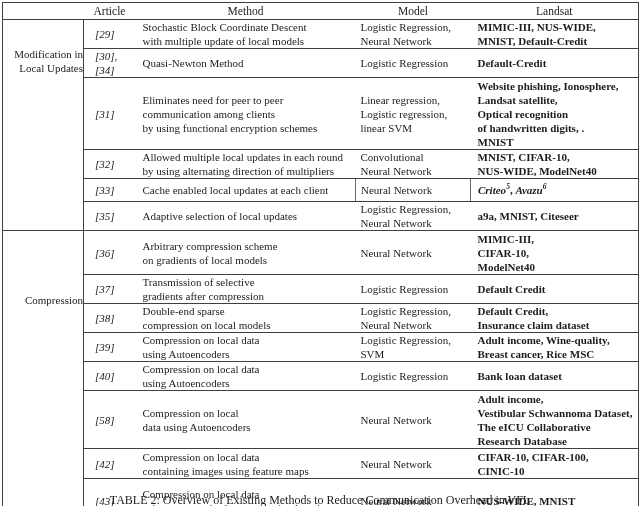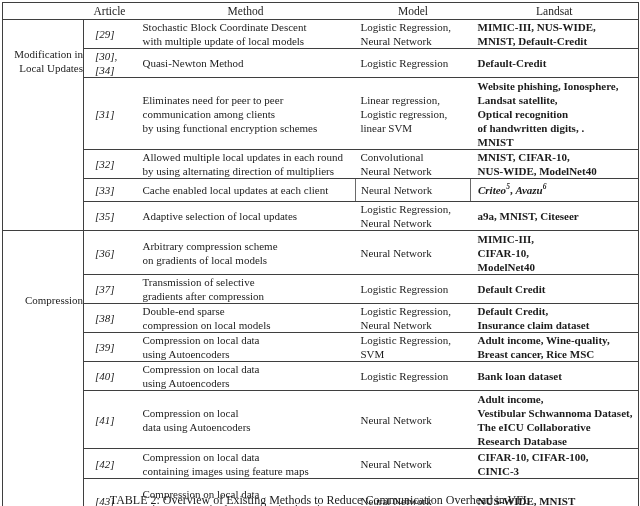--- a/index.html
+++ b/index.html
@@ -175,36 +175,36 @@
 Breast cancer, Rice MSC</td>
       </tr>
       <tr style="height:28px">
         <td class="c-article">[40]</td>
         <td class="c-method">Compression on local data
 using Autoencoders</td>
         <td class="c-model">Logistic Regression</td>
         <td class="c-dataset">Bank loan dataset</td>
       </tr>
       <tr style="height:58px">
-        <td class="c-article">[41]</td>
+        <td class="c-article">[58]</td>
         <td class="c-method">Compression on local
 data using Autoencoders</td>
         <td class="c-model">Neural Network</td>
         <td class="c-dataset">Adult income,
 Vestibular Schwannoma Dataset,
 The eICU Collaborative
 Research Database</td>
       </tr>
       <tr style="height:30px">
         <td class="c-article">[42]</td>
         <td class="c-method">Compression on local data
 containing images using feature maps</td>
         <td class="c-model">Neural Network</td>
         <td class="c-dataset">CIFAR-10, CIFAR-100,
-CINIC-3</td>
+CINIC-10</td>
       </tr>
       <tr style="height:44px">
         <td class="c-article">[43]</td>
         <td class="c-method">Compression on local data
 using unsupervised representation learning</td>
         <td class="c-model">Neural Network</td>
         <td class="c-dataset">NUS-WIDE, MNIST</td>
       </tr>
     </tbody>
   </table>

